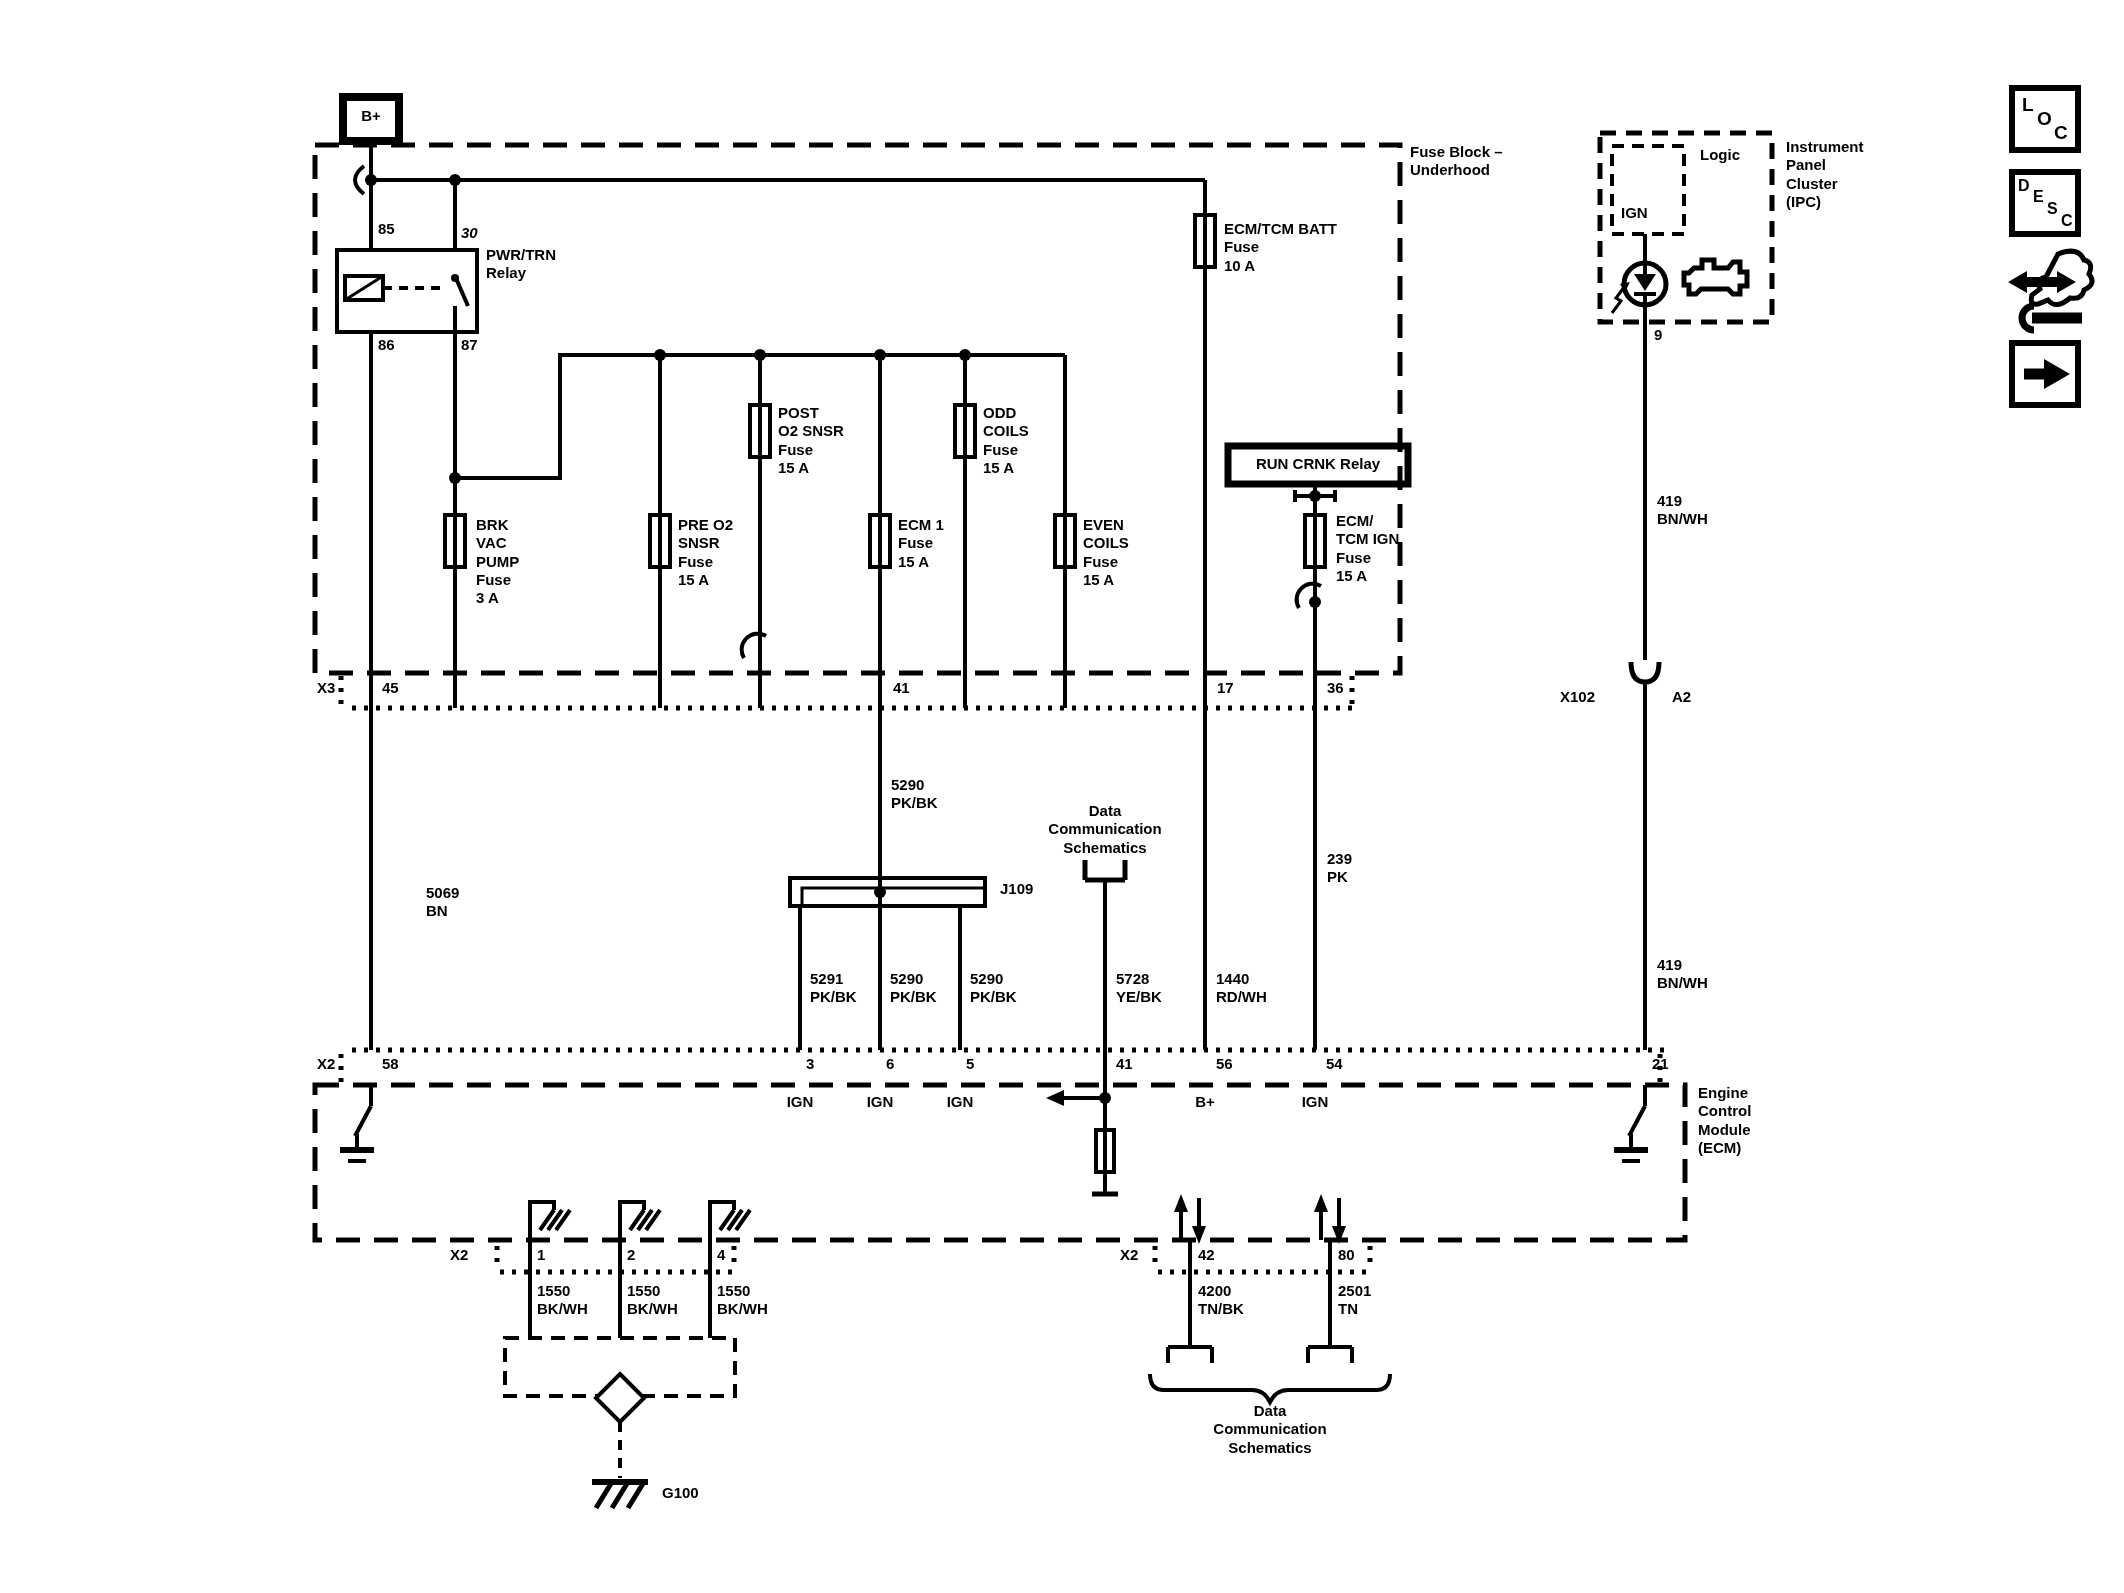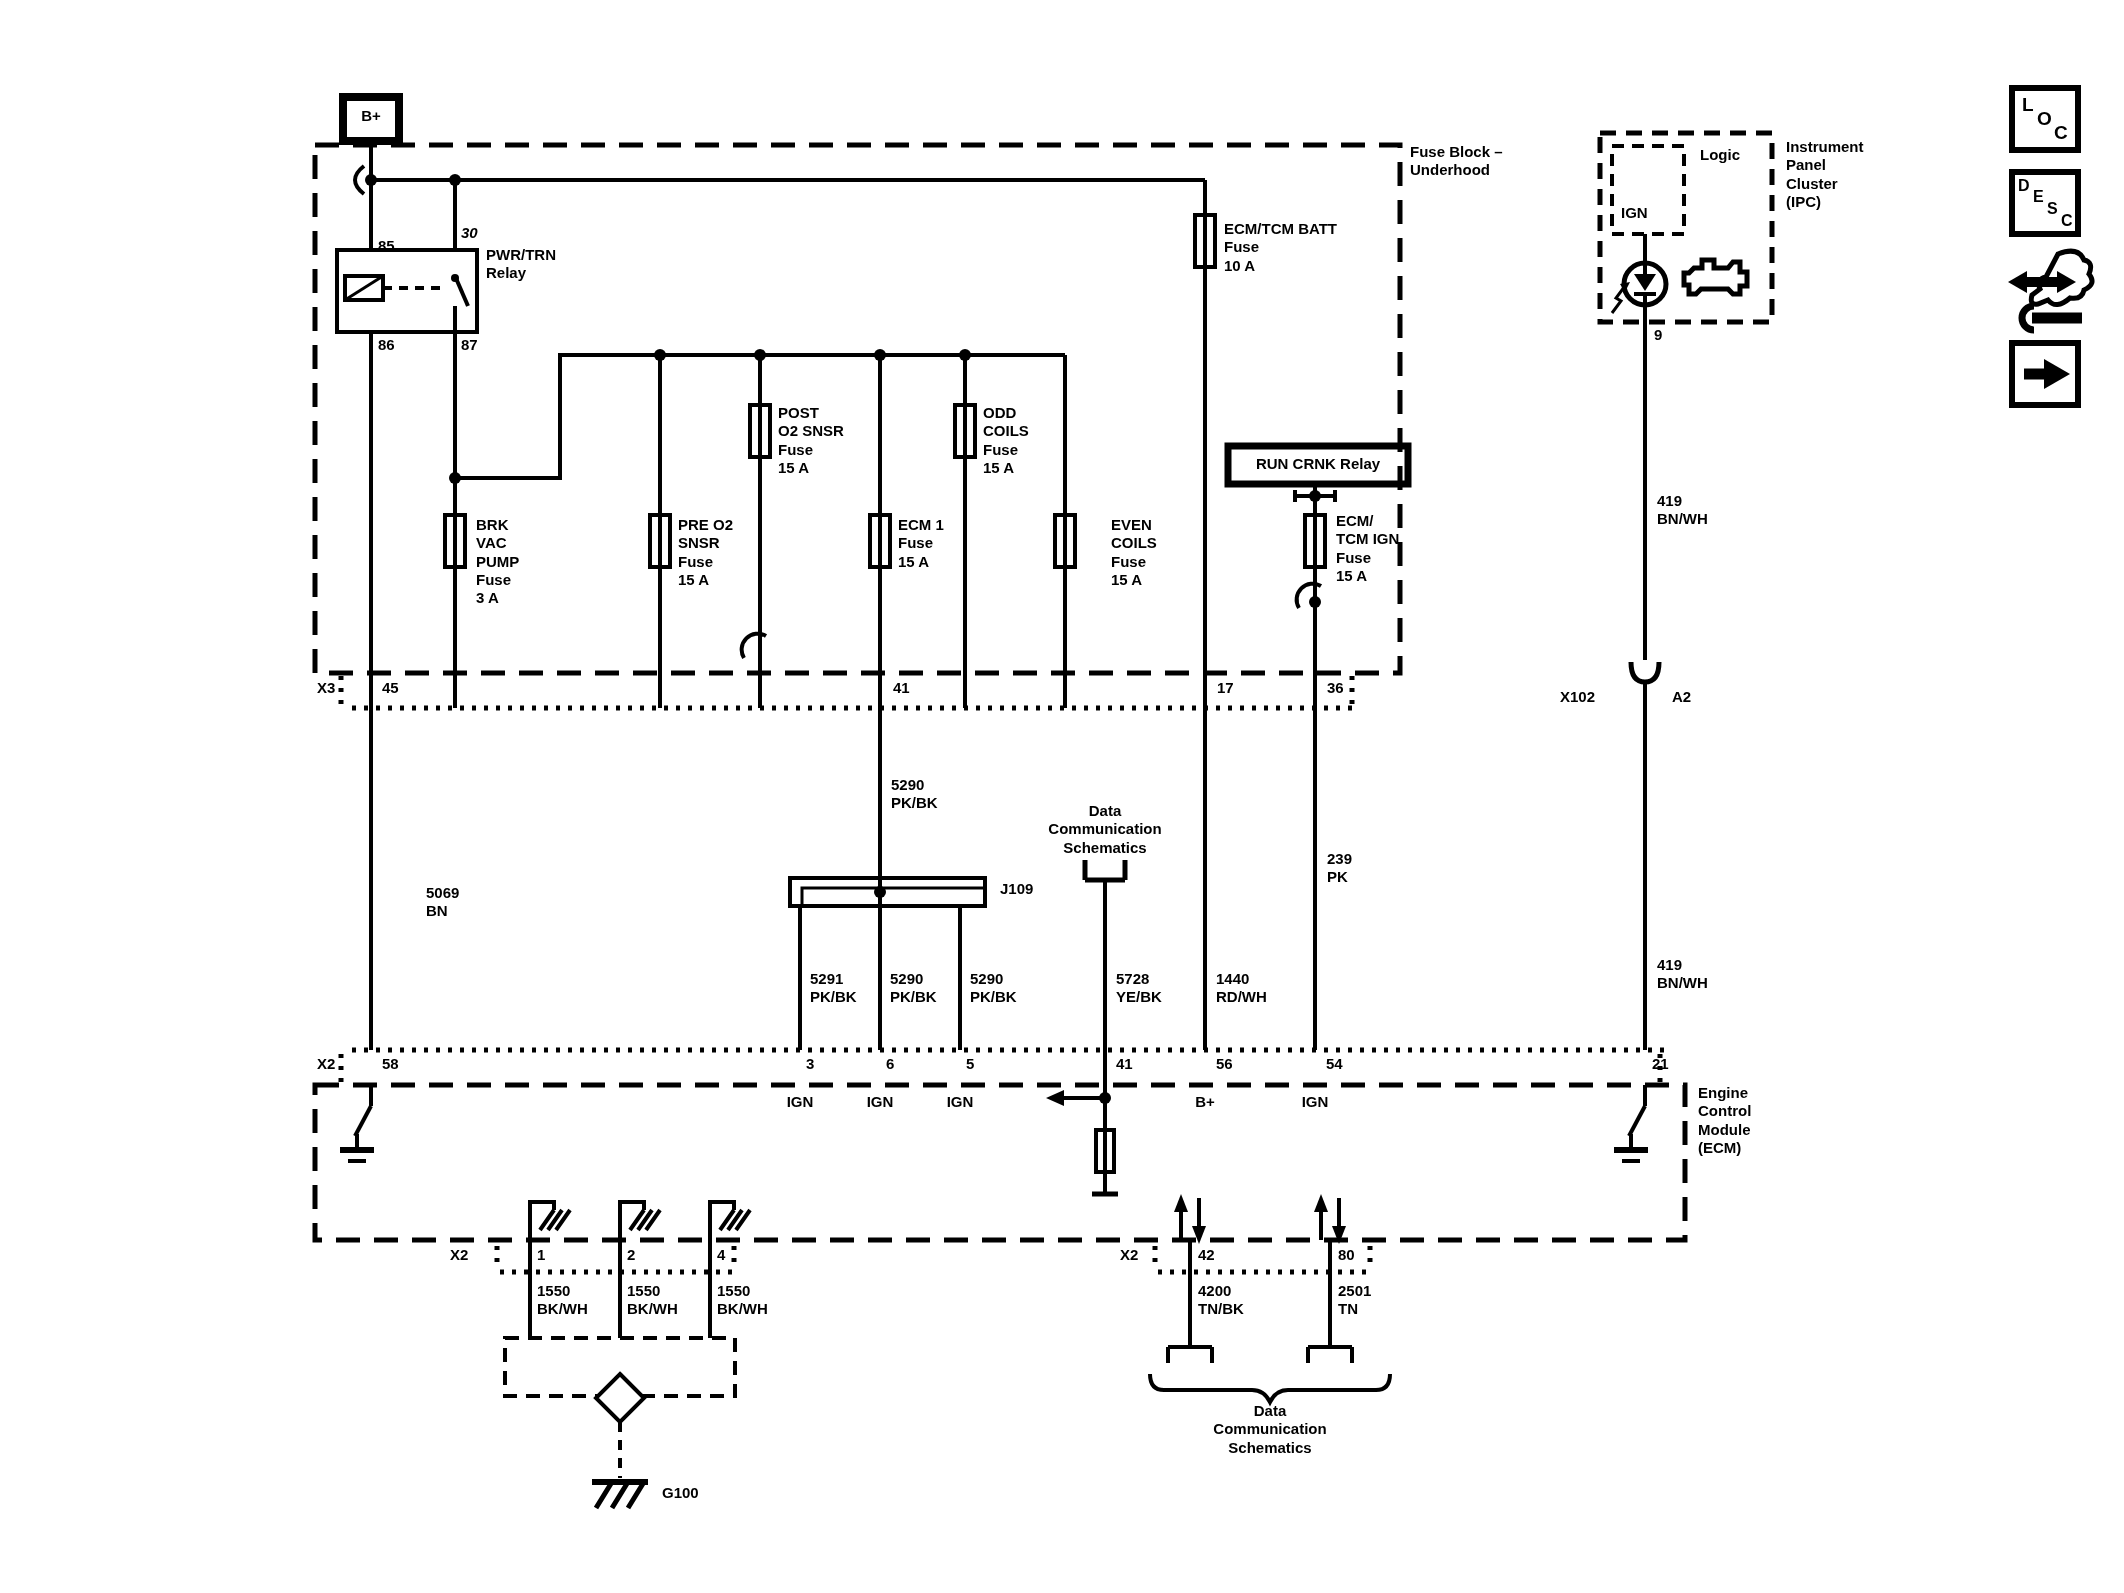--- a/index.html
+++ b/index.html
@@ -212,21 +212,21 @@
     <rect x="2012" y="343" width="66" height="62" fill="none" stroke="#000" stroke-width="6"></rect>
     <path d="M2024 374 H2046" stroke="#000" stroke-width="11"></path>
     <polygon points="2044,359 2044,389 2070,374" fill="#000"></polygon>
   </g>
 </svg>
 
 <div class="lbl ctr" style="left:371px;top:107px;">B+</div>
 <div class="lbl" style="left:1410px;top:143px;">Fuse Block –
 Underhood</div>
 
-<div class="lbl" style="left:378px;top:220px;margin-top:17px;">85</div>
+<div class="lbl" style="left:378px;top:220px;">85</div>
 <div class="lbl" style="left:461px;top:224px;font-style:italic;">30</div>
 <div class="lbl" style="left:378px;top:336px;">86</div>
 <div class="lbl" style="left:461px;top:336px;">87</div>
 <div class="lbl" style="left:486px;top:246px;">PWR/TRN
 Relay</div>
 
 <div class="lbl" style="left:1224px;top:220px;">ECM/TCM BATT
 Fuse
 10 A</div>
 <div class="lbl" style="left:476px;top:516px;">BRK
@@ -242,21 +242,21 @@
 O2 SNSR
 Fuse
 15 A</div>
 <div class="lbl" style="left:898px;top:516px;">ECM 1
 Fuse
 15 A</div>
 <div class="lbl" style="left:983px;top:404px;">ODD
 COILS
 Fuse
 15 A</div>
-<div class="lbl" style="left:1083px;top:516px;margin-left:28px;">EVEN
+<div class="lbl" style="left:1083px;top:516px;">EVEN
 COILS
 Fuse
 15 A</div>
 <div class="lbl" style="left:1336px;top:512px;">ECM/
 TCM IGN
 Fuse
 15 A</div>
 <div class="lbl ctr" style="left:1318px;top:455px;">RUN CRNK Relay</div>
 
 <div class="lbl" style="left:1700px;top:146px;">Logic</div>

